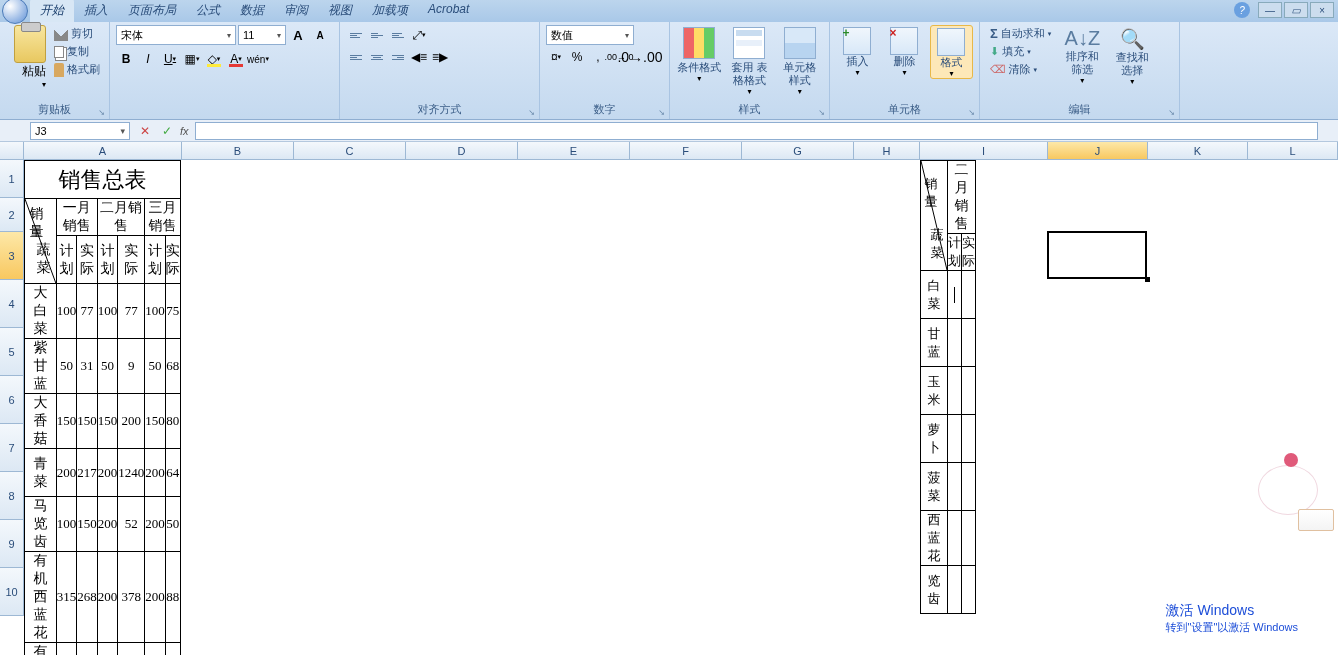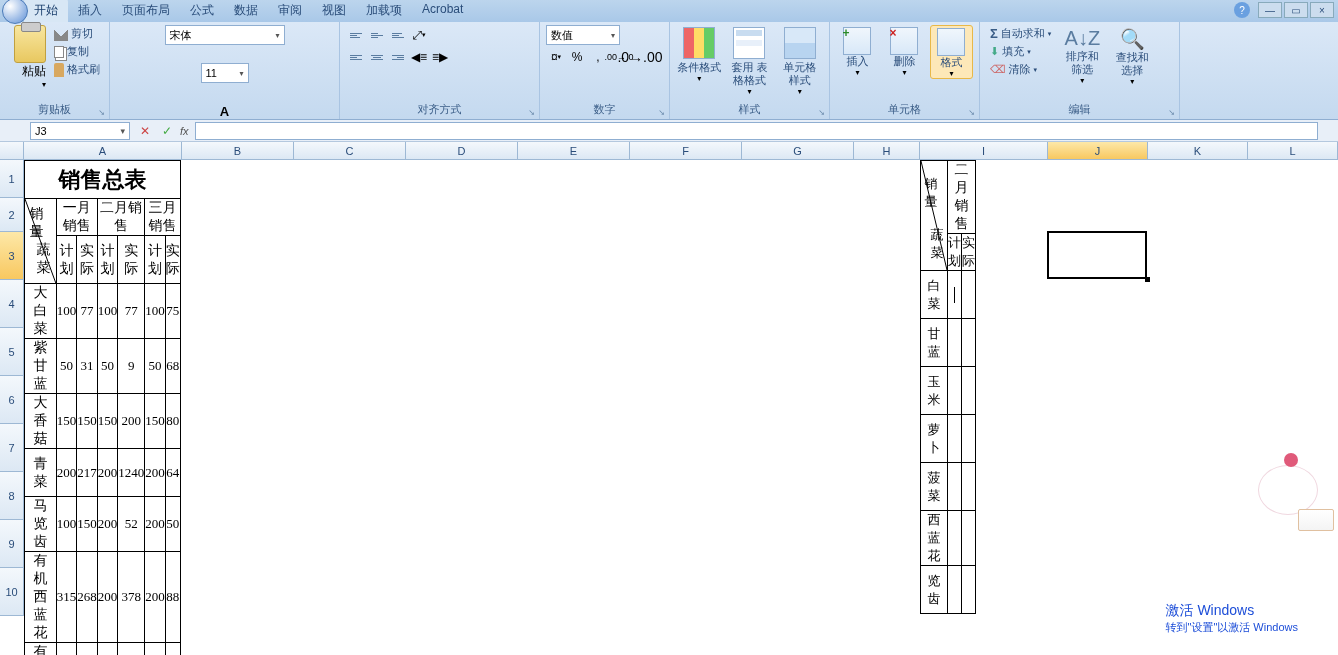--- a/index.html
+++ b/index.html
@@ -1,19 +1,19 @@
 <!DOCTYPE html>
 <html><head>
 <meta charset="utf-8">
 <style>
 * { box-sizing: border-box; margin: 0; padding: 0; }
 body { font-family: "Microsoft YaHei", SimSun, sans-serif; font-size: 12px; background: #fff; overflow: hidden; width: 1338px; height: 655px; position: relative; }
 
 
-.titlebar { background: linear-gradient(#bcd5ed, #a9c8e8); height: 22px; display: flex; align-items: flex-end; padding-left: 24px; position: relative; }
+.titlebar { background: linear-gradient(#bcd5ed, #a9c8e8); height: 22px; display: flex; align-items: flex-end; padding-left: 30px; position: relative; font-style: italic; }
 .office-btn { position: absolute; left: 2px; top: -2px; width: 26px; height: 26px; border-radius: 50%; background: radial-gradient(circle at 30% 30%, #fff, #5c8fd6); border: 1px solid #4a7ab8; z-index: 10; }
 .tab { padding: 3px 10px; color: #2a4d7a; cursor: pointer; }
 .tab.active { background: #d8e7f5; border-radius: 3px 3px 0 0; color: #1a3e6c; }
 .win-controls { position: absolute; right: 4px; top: 2px; display: flex; gap: 2px; }
 .win-btn { width: 24px; height: 16px; background: #cde; border: 1px solid #8ab; display: flex; align-items: center; justify-content: center; color: #2a4d7a; font-size: 10px; cursor: pointer; }
 .help-icon { width: 16px; height: 16px; border-radius: 50%; background: #6aa0e0; color: #fff; font-size: 10px; display: flex; align-items: center; justify-content: center; margin-right: 6px; }
 
 
 .ribbon { background: linear-gradient(#dbe8f7, #c4d9ef); height: 98px; border-bottom: 1px solid #8faed1; display: flex; }
 .group { border-right: 1px solid #a9c4e2; padding: 3px 6px 2px; display: flex; flex-direction: column; justify-content: space-between; position: relative; }
@@ -26,41 +26,41 @@
 .paste-icon { width: 32px; height: 38px; background: linear-gradient(#f8e6a0, #e8c860); border: 1px solid #c0a040; border-radius: 3px; position: relative; }
 .paste-icon::before { content: ""; position: absolute; top: -4px; left: 6px; width: 18px; height: 8px; background: #ccc; border: 1px solid #888; border-radius: 2px; }
 .small-btns { display: flex; flex-direction: column; gap: 1px; margin-left: 2px; }
 .small-btn { display: flex; align-items: center; gap: 3px; padding: 1px 2px; cursor: pointer; font-size: 11px; color: #2a4d7a; }
 .sb-icon { width: 14px; height: 14px; display: inline-block; }
 .cut-i { background: linear-gradient(45deg, #888 40%, transparent 40%), linear-gradient(-45deg, #888 40%, transparent 40%); }
 .copy-i { background: #fff; border: 1px solid #888; box-shadow: 2px 2px 0 #fff, 2px 2px 0 1px #888; width: 10px; height: 12px; }
 .brush-i { background: #d8a860; width: 10px; height: 14px; border-radius: 2px 2px 0 0; }
 
 
-.font-row { display: flex; align-items: center; gap: 18px; margin-bottom: 0; flex-direction: column; }
+.font-row { display: flex; align-items: center; gap: 2px; margin-bottom: 0; }
 .combo { background: #fff; border: 1px solid #8faed1; height: 20px; display: flex; align-items: center; padding: 0 4px; font-size: 11px; }
 .combo .arrow { margin-left: auto; font-size: 8px; color: #555; }
 .font-name { width: 120px; }
 .font-size { width: 48px; }
 .btn-sq { width: 20px; height: 20px; border: 1px solid transparent; display: flex; align-items: center; justify-content: center; cursor: pointer; font-size: 12px; }
 .grow { font-size: 13px; font-weight: bold; }
 .shrink { font-size: 10px; font-weight: bold; }
 
 
 .align-grid { display: flex; flex-direction: column; gap: 2px; }
 .arow { display: flex; gap: 1px; }
 .align-btn { width: 20px; height: 20px; border: 1px solid transparent; display: flex; flex-direction: column; justify-content: center; gap: 1px; padding: 3px; cursor: pointer; }
 .align-btn span { height: 1px; background: #5a7ca0; display: block; }
 .wrap-merge { display: flex; flex-direction: column; gap: 1px; margin-left: 4px; }
 .wm-btn { display: flex; align-items: center; gap: 3px; padding: 1px 4px; cursor: pointer; font-size: 11px; color: #2a4d7a; }
 .wm-icon { width: 14px; height: 14px; border: 1px solid #6a8cb0; background: #e8f0fa; }
 
 
 .num-col { display: flex; flex-direction: column; gap: 2px; }
-.num-combo { width: 74px; }
+.num-combo { width: 88px; }
 .num-row { display: flex; gap: 1px; }
 
 
 .big-btn { display: flex; flex-direction: column; align-items: center; width: 48px; cursor: pointer; padding-top: 2px; }
 .big-icon { width: 32px; height: 32px; border: 1px solid #8faed1; background: #fff; margin-bottom: 2px; position: relative; }
 .cond-fmt { background: linear-gradient(to right, #e66 33%, #fd6 33% 66%, #6c6 66%); }
 .tbl-fmt::before, .tbl-fmt::after { content: ""; position: absolute; left: 2px; right: 2px; height: 6px; background: #c8dcf0; }
 .tbl-fmt::before { top: 2px; }
 .tbl-fmt::after { top: 12px; background: #e8f0fa; }
 .cell-sty { background: linear-gradient(#d8e8f8 50%, #b8d4f0 50%); }
@@ -93,21 +93,21 @@
 .ch { background: linear-gradient(#f4f8fc, #dce8f4); border-right: 1px solid #9db8d4; border-bottom: 1px solid #9db8d4; text-align: center; font-size: 11px; color: #2a4d7a; line-height: 18px; }
 .ch.active { background: linear-gradient(#fde8a8, #f8c860); }
 .row-headers { position: absolute; left: 0; top: 18px; width: 24px; }
 .rh { background: linear-gradient(#f4f8fc, #dce8f4); border-right: 1px solid #9db8d4; border-bottom: 1px solid #9db8d4; text-align: center; font-size: 11px; color: #2a4d7a; display: flex; align-items: center; justify-content: center; }
 .rh.active { background: linear-gradient(#fde8a8, #f8c860); }
 .cells { position: absolute; left: 24px; top: 18px; }
 
 
 .t1 { position: absolute; left: 0; top: 0; border-collapse: collapse; font-family: SimSun, serif; }
 .t1 td, .t1 th { border: 1px solid #000; text-align: center; vertical-align: middle; padding: 0; }
-.t1 .title-cell { font-size: 22px; font-weight: bold; height: 38px; }
+.t1 .title-cell { font-size: 22px; font-weight: normal; height: 38px; }
 .diag { position: relative; text-align: left; }
 .diag svg { position: absolute; inset: 0; }
 .diag .lbl-tr { position: absolute; right: 8px; top: 6px; font-size: 14px; }
 .diag .lbl-bl { position: absolute; left: 6px; bottom: 6px; font-size: 14px; }
 .t1 td.v { letter-spacing: 0.6em; padding-left: 0.6em; }
 .t1 td.num { font-size: 13px; }
 
 
 .t2 { position: absolute; border-collapse: collapse; font-family: SimSun, serif; }
 .t2 td, .t2 th { border: 1px solid #000; text-align: center; vertical-align: middle; font-size: 13px; }

